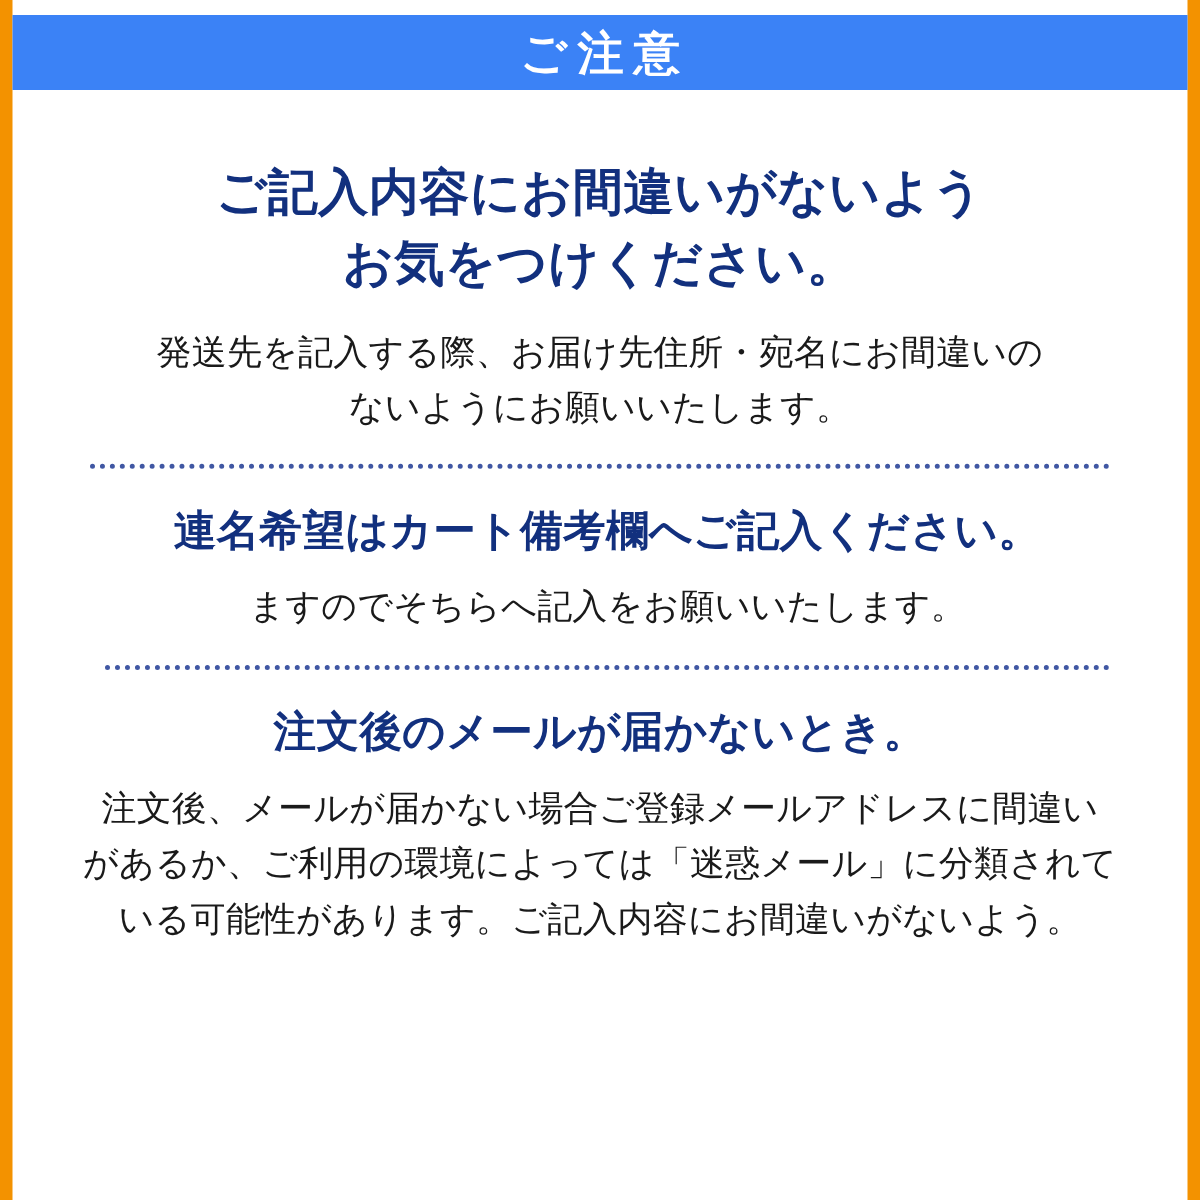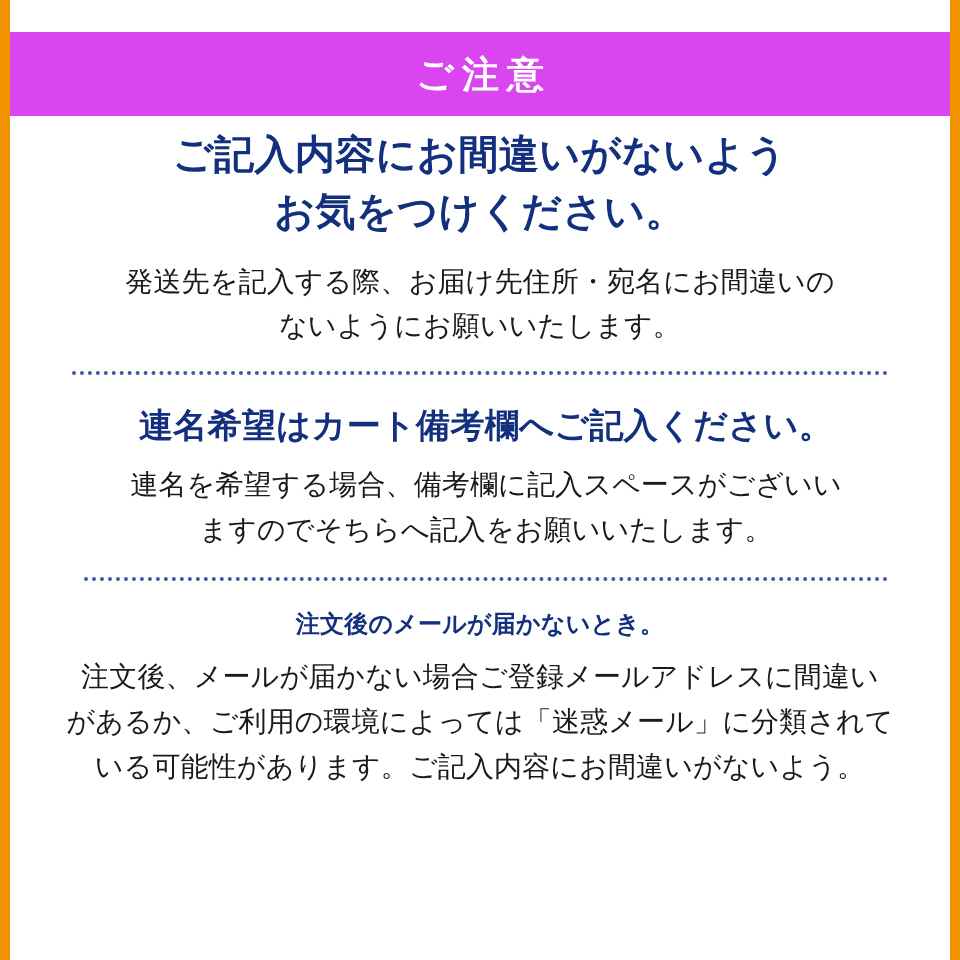--- a/index.html
+++ b/index.html
@@ -17,25 +17,25 @@
     position: relative;
     width: 960px;
     height: 960px;
     box-sizing: border-box;
     border-left: 10px solid #f39200;
     border-right: 10px solid #f39200;
     background: #ffffff;
   }
   .header-band {
     position: absolute;
-    top: 32px;
+    top: 12px;
     left: 0;
     right: 0;
-    height: 84px;
-    background: #d946ef;
+    height: 60px;
+    background: #3b82f6;
     display: flex;
     align-items: center;
     justify-content: center;
   }
   .header-title {
     color: #ffffff;
     font-size: 37px;
     font-weight: bold;
     letter-spacing: 0.22em;
     text-indent: 0.22em;
@@ -59,21 +59,21 @@
 
   .heading {
     color: #12307e;
     font-weight: bold;
     text-align: center;
     line-height: 1.42;
     letter-spacing: 0.01em;
   }
   .heading-1 { font-size: 40px; }
   .heading-2 { font-size: 34px; }
-  .heading-3 { font-size: 24px; }
+  .heading-3 { font-size: 34px; }
 
   .heading-1 .line { display: block; }
 
   .body-text {
     color: #1a1a1a;
     font-size: 28px;
     line-height: 1.6;
     letter-spacing: 0.005em;
     text-align: left;
   }
@@ -114,21 +114,20 @@
       </div>
       <div class="divider"></div>
     </div>
 
     <div class="section sec-2">
       <div class="heading heading-2">
         <span class="line">連名希望はカート備考欄へご記入ください。</span>
       </div>
       <div class="spacer-after-head-2"></div>
       <div class="body-text">
-        <span class="line">連名を希望する場合、備考欄に記入スペースがございい</span>
         <span class="line">ますのでそちらへ記入をお願いいたします。</span>
       </div>
       <div class="divider divider-2"></div>
     </div>
 
     <div class="section sec-3">
       <div class="heading heading-3">
         <span class="line">注文後のメールが届かないとき。</span>
       </div>
       <div class="spacer-after-head-3"></div>

